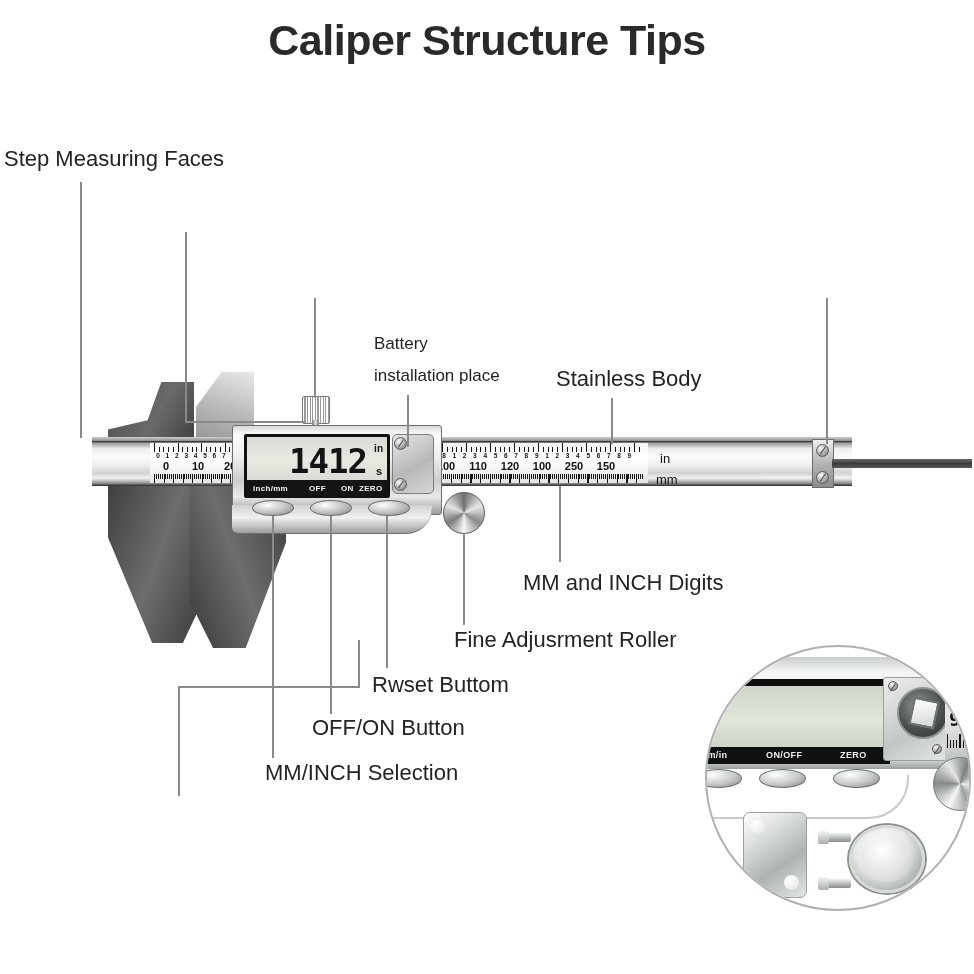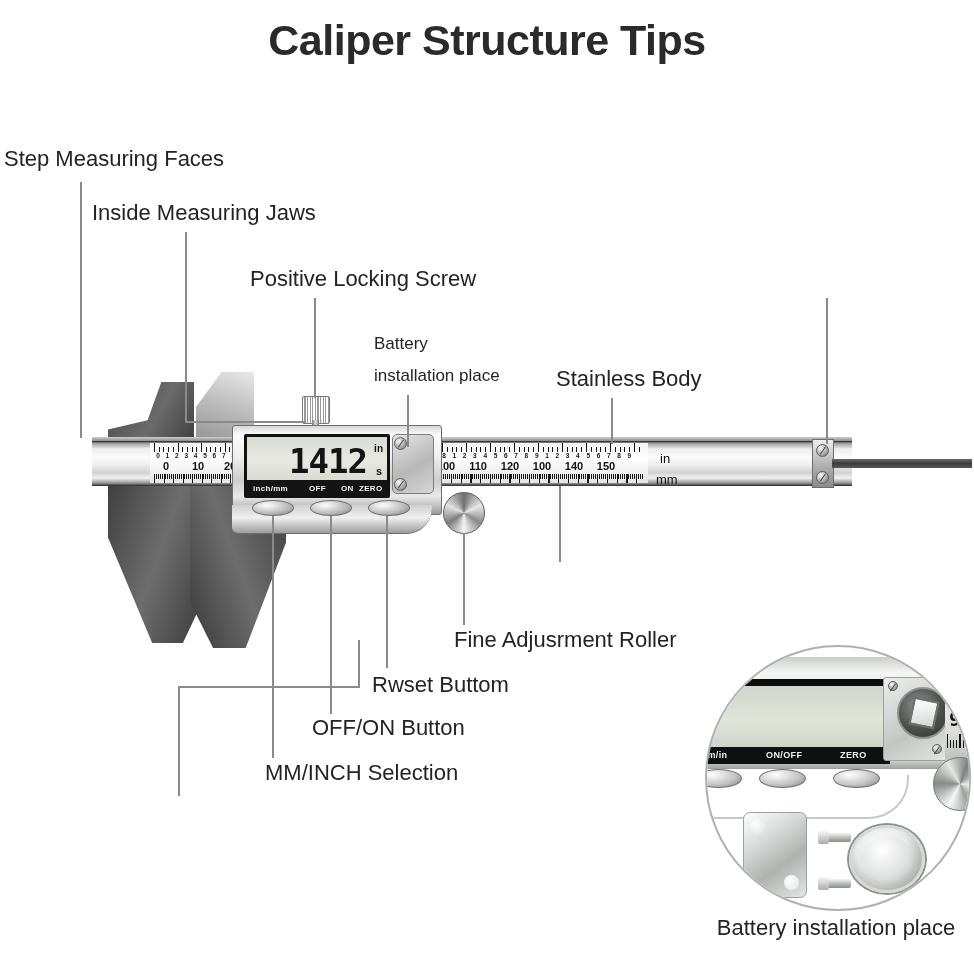--- a/index.html
+++ b/index.html
@@ -457,21 +457,21 @@
           <span style="left: 160.5px;">6</span>
           <span style="left: 170.8px;">7</span>
           <span style="left: 181.1px;">8</span>
           <span style="left: 191.4px;">9</span>
         </div>
       <div class="nums" style="top:17px" id="rt-mm">
           <span style="left: 8px;">100</span>
           <span style="left: 40px;">110</span>
           <span style="left: 72px;">120</span>
           <span style="left: 104px;">100</span>
-          <span style="left: 136px;">140</span>
+          <span style="left: 136px;">250</span>
           <span style="left: 168px;">150</span>
         </div>
       <div class="tickrow" style="top:31px" id="rt-ticks-bot">
           <div class="tick major" style="left: 3px; height: 9px; top: 0px; bottom: auto;"></div>
           <div class="tick" style="left: 4.95px; height: 4.5px; top: 0px; bottom: auto;"></div>
           <div class="tick" style="left: 6.9px; height: 4.5px; top: 0px; bottom: auto;"></div>
           <div class="tick" style="left: 8.85px; height: 4.5px; top: 0px; bottom: auto;"></div>
           <div class="tick" style="left: 10.8px; height: 4.5px; top: 0px; bottom: auto;"></div>
           <div class="tick major" style="left: 12.75px; height: 9px; top: 0px; bottom: auto;"></div>
           <div class="tick" style="left: 14.7px; height: 4.5px; top: 0px; bottom: auto;"></div>
@@ -622,30 +622,29 @@
   <div class="leader v" style="left:463px;top:533px;height:92px"></div>
   <div class="leader v" style="left:386px;top:516px;height:152px"></div>
   <div class="leader v" style="left:330px;top:516px;height:198px"></div>
   <div class="leader v" style="left:272px;top:516px;height:242px"></div>
   <div class="leader h" style="left:178px;top:686px;width:180px"></div>
   <div class="leader v" style="left:178px;top:686px;height:110px"></div>
   <div class="leader v" style="left:358px;top:640px;height:48px"></div>
 
   <div class="lbl" style="left:4px;top:146px">Step Measuring Faces</div>
 
-  <div class="lbl" style="left:92px;top:200px">Inside Measuring Jaws</div>
-
-  <div class="lbl" style="left:250px;top:266px">Positive Locking Screw</div>
+
 
   <div class="lbl small" style="left:374px;top:334px">Battery</div>
   <div class="lbl small" style="left:374px;top:366px">installation place</div>
 
 
   <div class="lbl" style="left:556px;top:366px">Stainless Body</div>
 
+  <div class="lbl" style="left:523px;top:570px">MM and INCH Digits</div>
 
   <div class="lbl" style="left:454px;top:627px">Fine Adjusrment Roller</div>
 
   <div class="lbl" style="left:372px;top:672px">Rwset Buttom</div>
 
   <div class="lbl" style="left:312px;top:715px">OFF/ON Button</div>
 
   <div class="lbl" style="left:265px;top:760px">MM/INCH Selection</div>
 
 
@@ -690,15 +689,14 @@
 
     <div class="in-cover">
       <i style="left:6px;top:6px"></i>
       <i style="left:40px;top:62px"></i>
     </div>
     <div class="in-screw" style="left:118px;top:186px"></div>
     <div class="in-screw" style="left:118px;top:232px"></div>
     <div class="in-coin"></div>
   </div>
 
-  <div id="inset-caption">Battery installation place</div>
 
 </div>
 
 </body></html>

